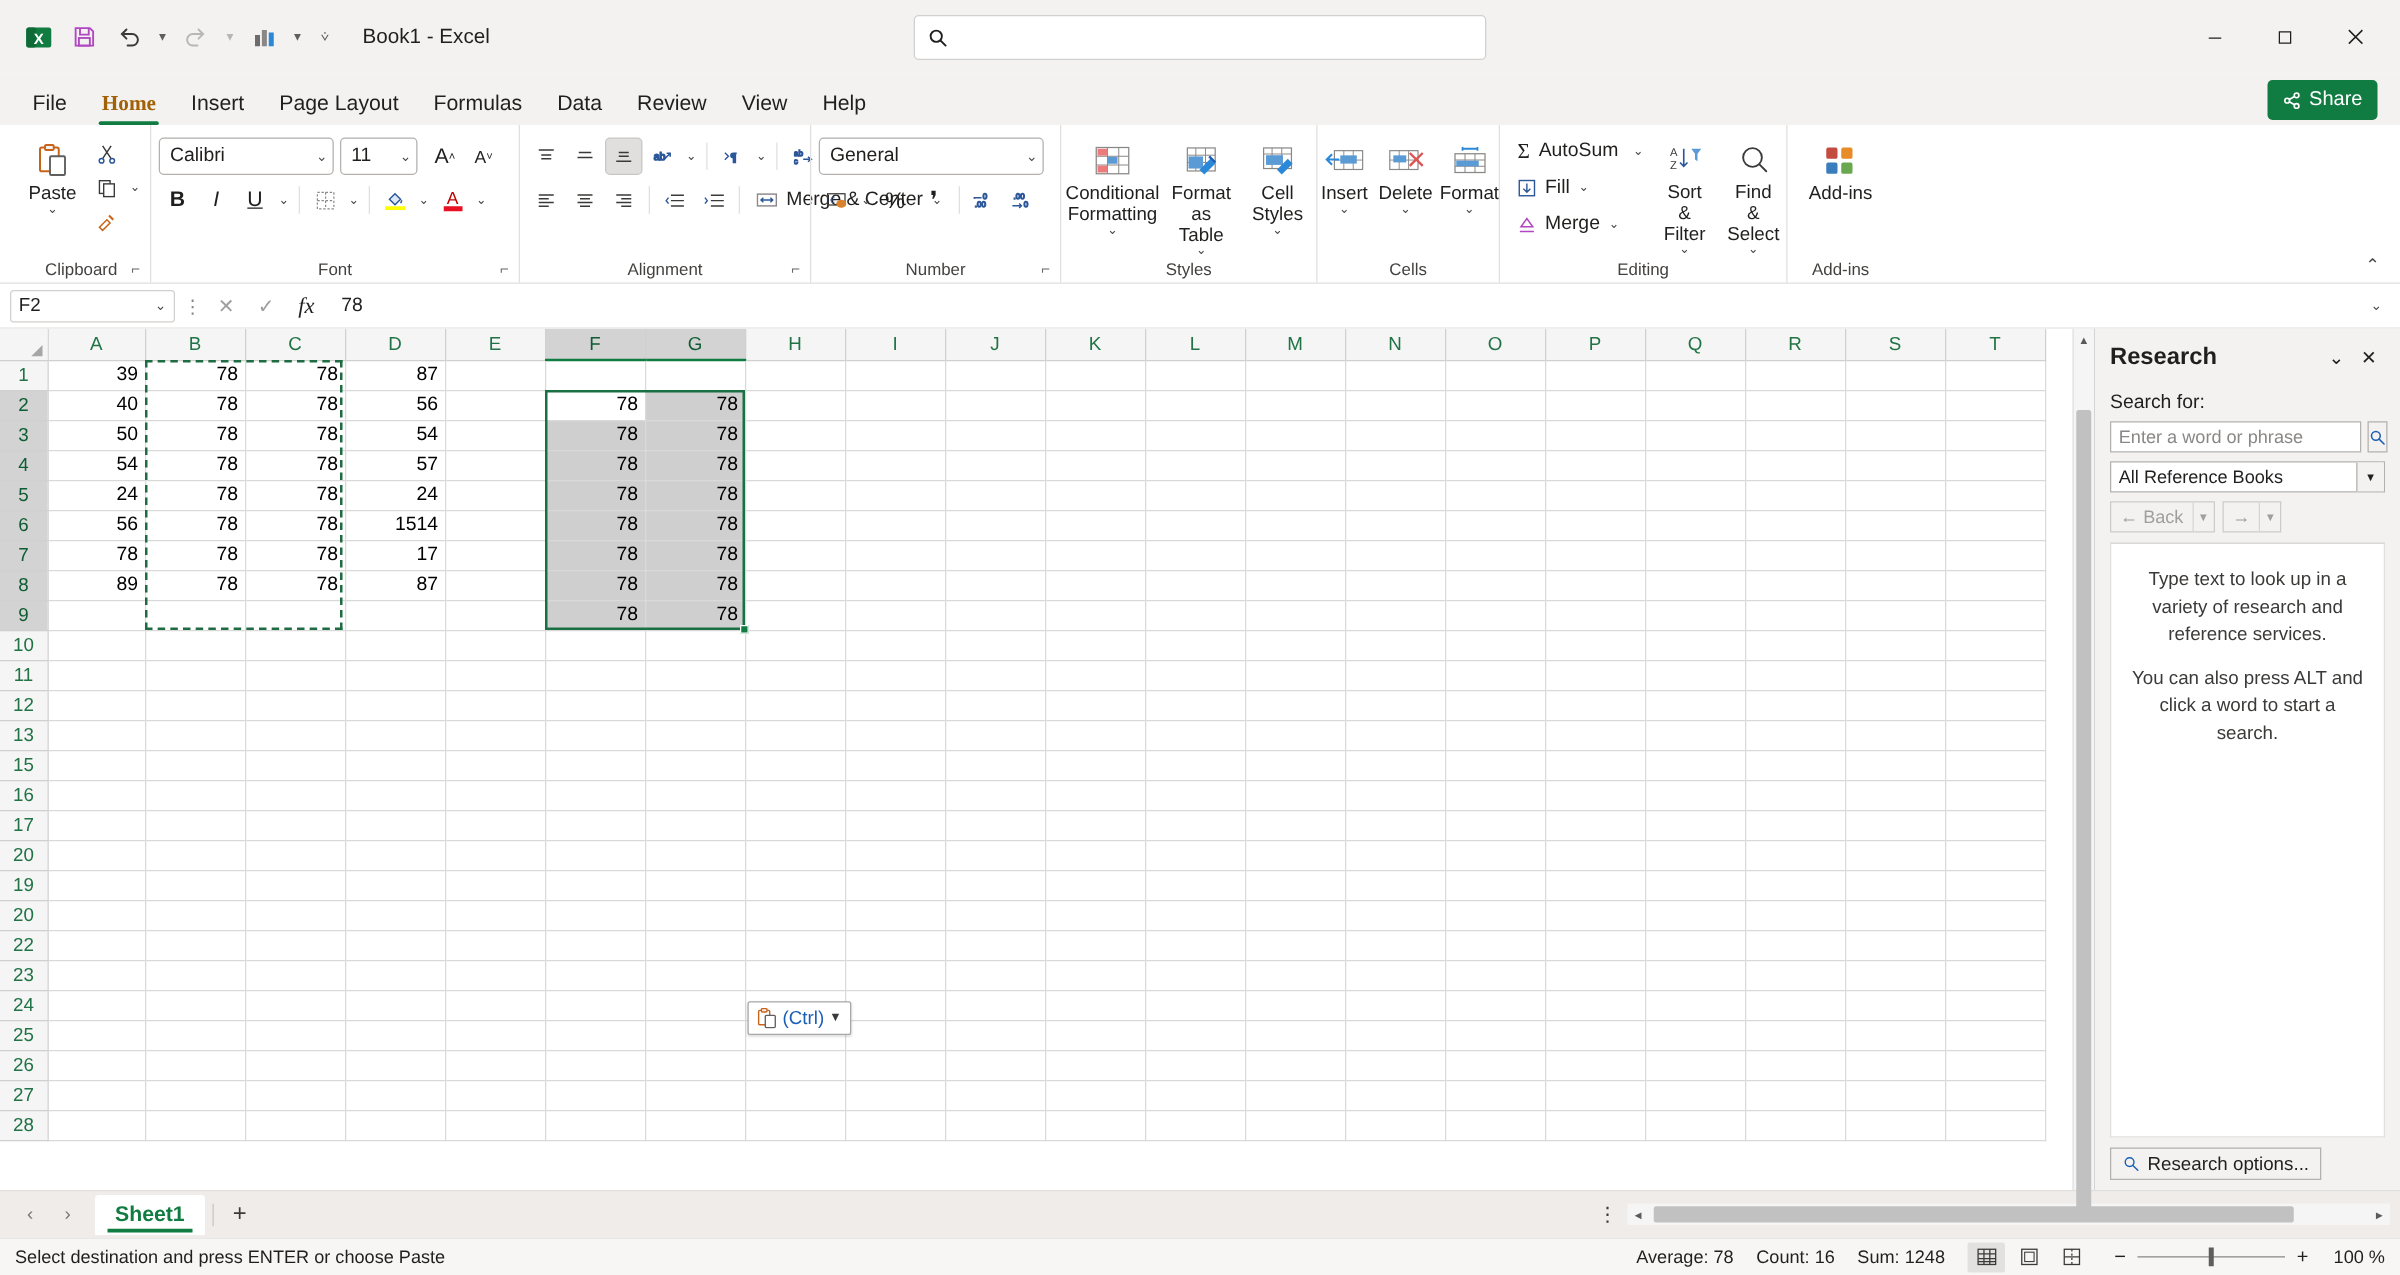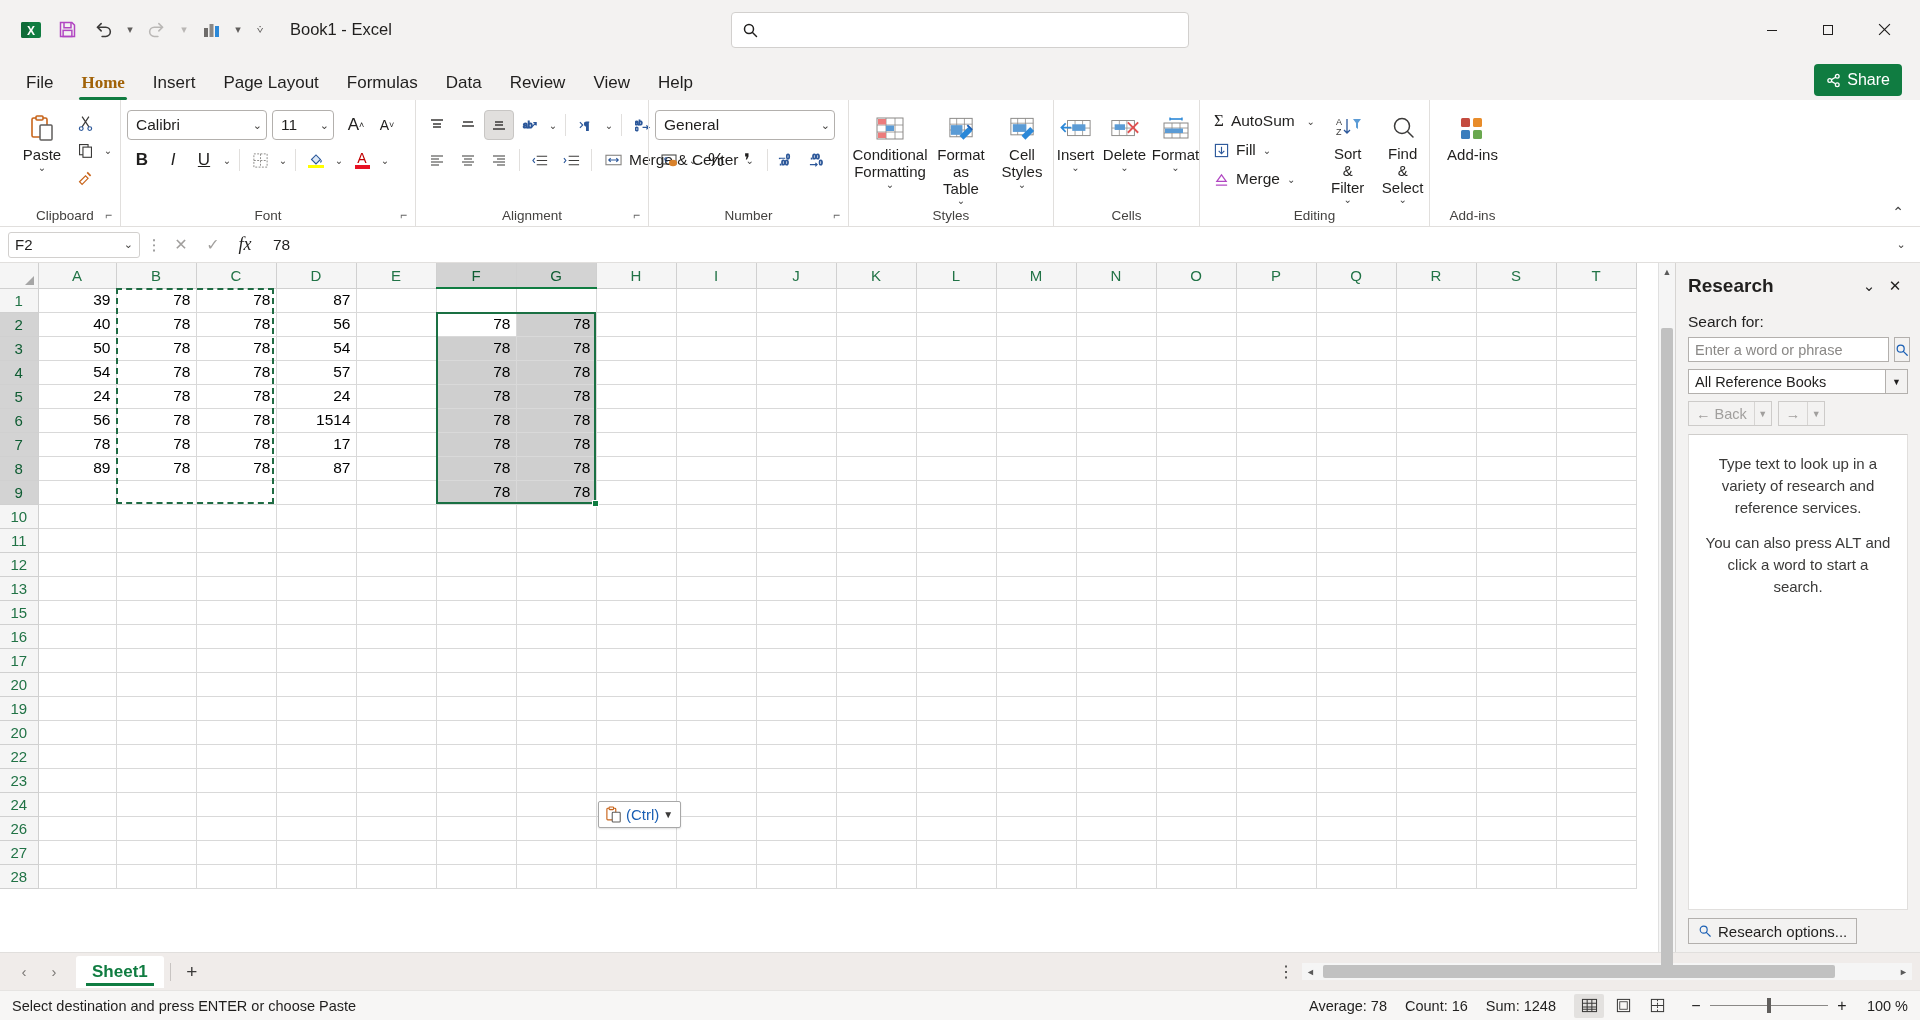--- a/index.html
+++ b/index.html
@@ -1326,20 +1326,43 @@
               <td class="cell" style="width: 80px;"></td>
               <td class="cell" style="width: 80px;"></td>
               <td class="cell" style="width: 80px;"></td>
               <td class="cell" style="width: 80px;"></td>
               <td class="cell" style="width: 80px;"></td>
               <td class="cell" style="width: 80px;"></td>
               <td class="cell" style="width: 80px;"></td>
               <td class="cell" style="width: 80px;"></td>
             </tr>
             <tr>
+              <th class="rowh">25</th>
+              <td class="cell" style="width: 78px;"></td>
+              <td class="cell" style="width: 80px;"></td>
+              <td class="cell" style="width: 80px;"></td>
+              <td class="cell" style="width: 80px;"></td>
+              <td class="cell" style="width: 80px;"></td>
+              <td class="cell" style="width: 80px;"></td>
+              <td class="cell" style="width: 80px;"></td>
+              <td class="cell" style="width: 80px;"></td>
+              <td class="cell" style="width: 80px;"></td>
+              <td class="cell" style="width: 80px;"></td>
+              <td class="cell" style="width: 80px;"></td>
+              <td class="cell" style="width: 80px;"></td>
+              <td class="cell" style="width: 80px;"></td>
+              <td class="cell" style="width: 80px;"></td>
+              <td class="cell" style="width: 80px;"></td>
+              <td class="cell" style="width: 80px;"></td>
+              <td class="cell" style="width: 80px;"></td>
+              <td class="cell" style="width: 80px;"></td>
+              <td class="cell" style="width: 80px;"></td>
+              <td class="cell" style="width: 80px;"></td>
+            </tr>
+            <tr>
               <th class="rowh">26</th>
               <td class="cell" style="width: 78px;"></td>
               <td class="cell" style="width: 80px;"></td>
               <td class="cell" style="width: 80px;"></td>
               <td class="cell" style="width: 80px;"></td>
               <td class="cell" style="width: 80px;"></td>
               <td class="cell" style="width: 80px;"></td>
               <td class="cell" style="width: 80px;"></td>
               <td class="cell" style="width: 80px;"></td>
               <td class="cell" style="width: 80px;"></td>

